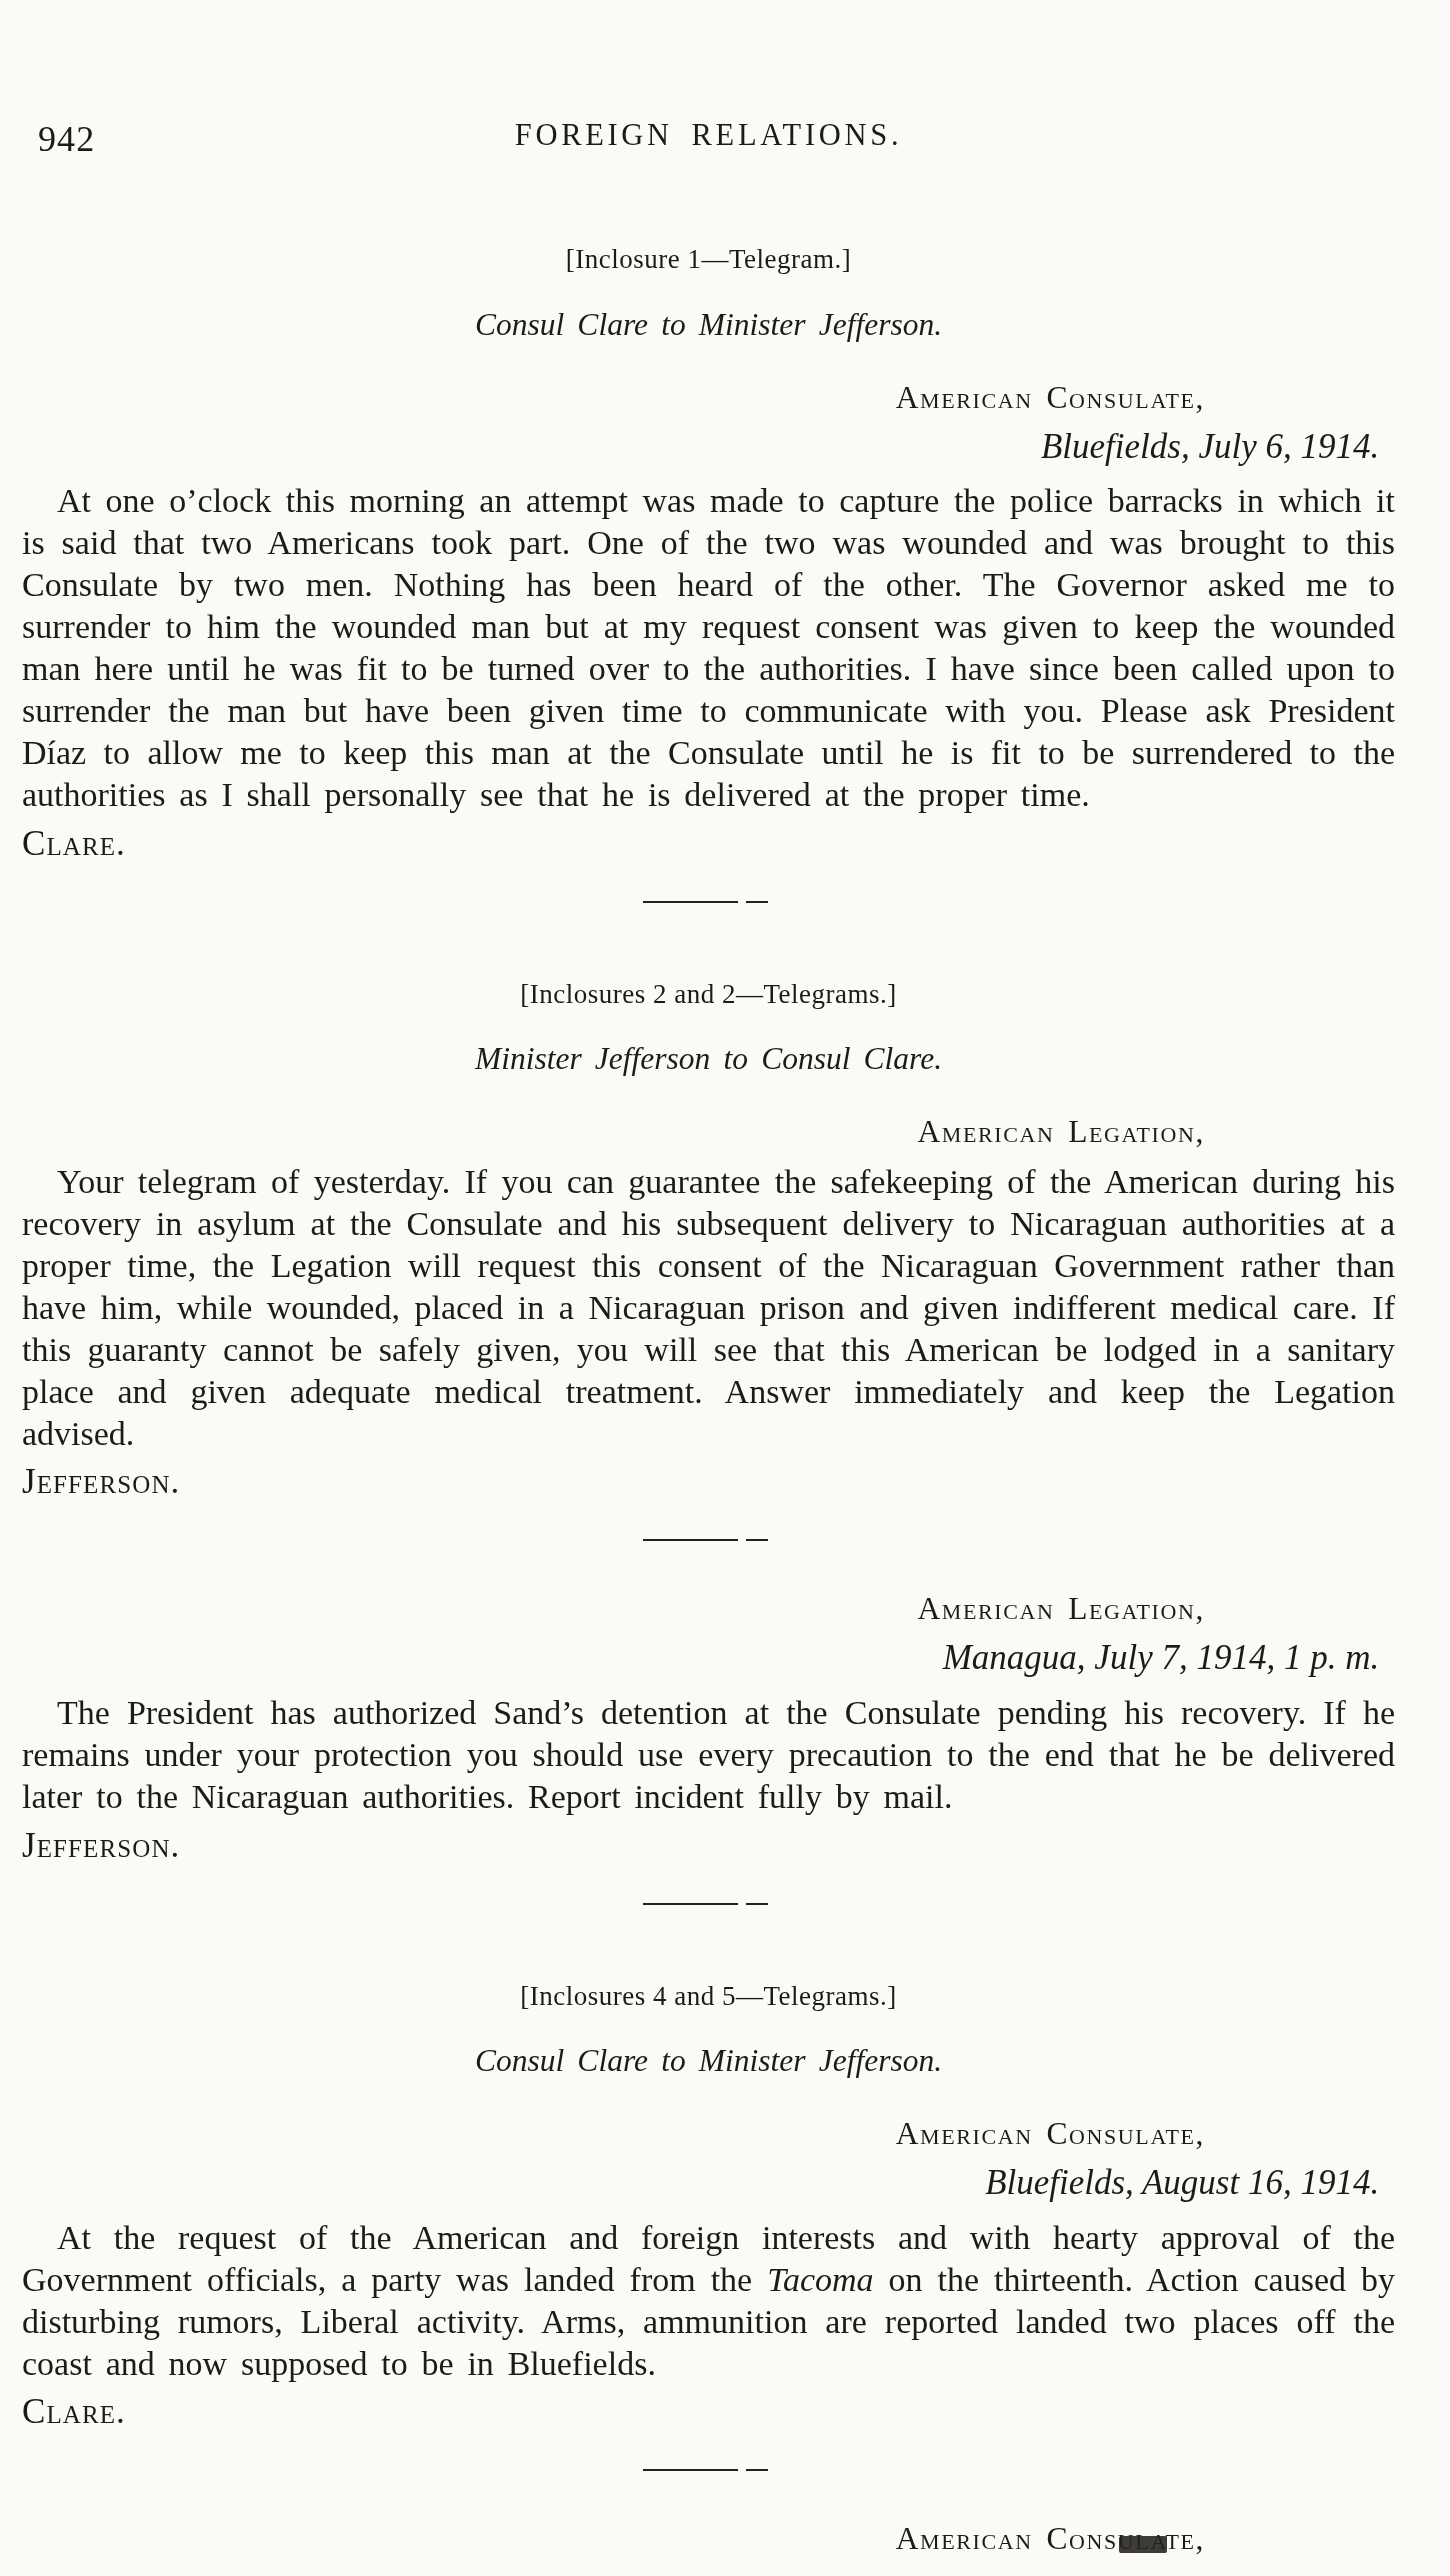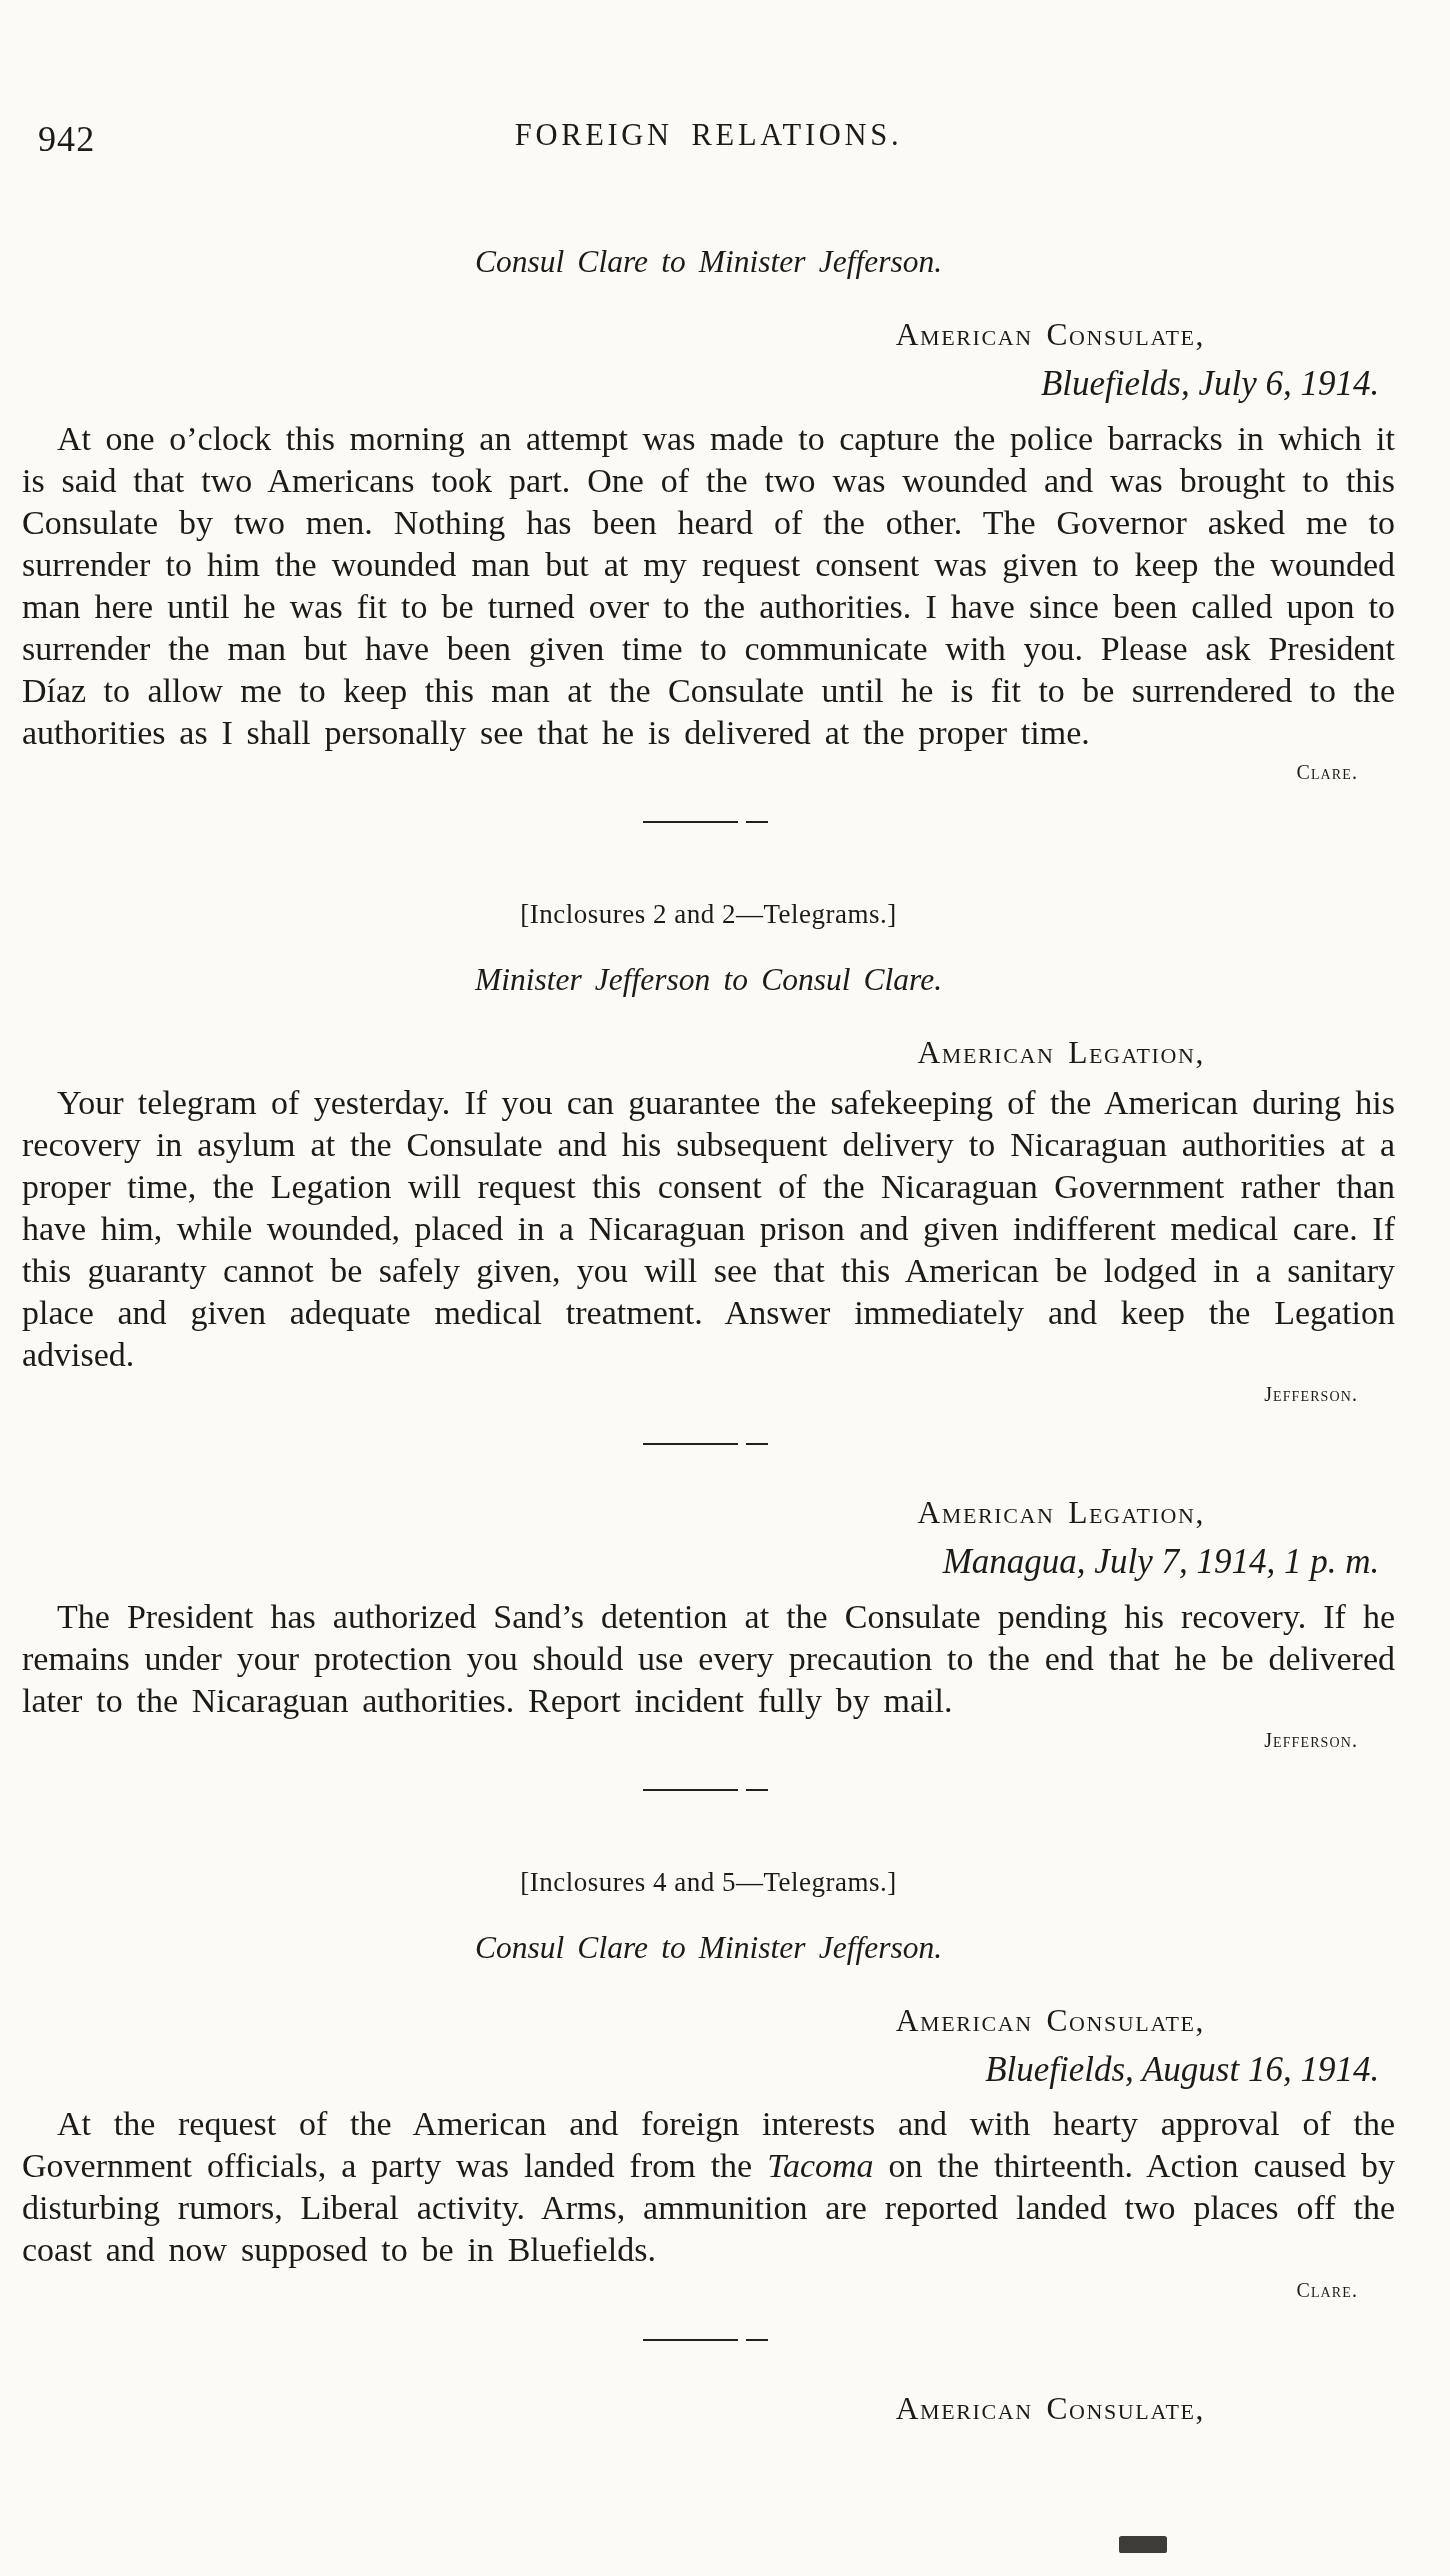--- a/index.html
+++ b/index.html
@@ -70,24 +70,24 @@
     margin: 0 0 7.4px 0;
     font-size: 34px;
     line-height: 42px;
     text-align: justify;
     text-indent: 35px;
     word-spacing: 5.3px;
   }
   .body-par .ship { font-style: italic; }
   .signature {
     margin: 3.2px 0 0 0;
-    text-align: right;
+    text-align: left;
     padding-right: 37px;
     font-variant: small-caps;
-    font-size: 20px;
+    font-size: 35px;
     letter-spacing: 1.1px;
     font-family: Liberation Serif, serif;
   }
   .divider {
     width: 131px;
     margin: 37px auto 37px auto;
     display: flex;
     align-items: center;
     gap: 8.4px;
   }
@@ -109,20 +109,21 @@
 <body>
 
 <div class="page">
 
   <header class="page-header">
     <span class="page-number">942</span>
     <h1 class="running-head">FOREIGN RELATIONS.</h1>
   </header>
 
   <section class="telegram">
+    <p class="inclosure">[Inclosure 1—Telegram.]</p>
     <p class="telegram-title">Consul Clare to Minister Jefferson.</p>
     <p class="office">American Consulate,</p>
     <p class="dateline">Bluefields, July 6, 1914.</p>
     <p class="body-par">At one o’clock this morning an attempt was made to capture the police barracks in which it is said that two Americans took part.  One of the two was wounded and was brought to this Consulate by two men.  Nothing has been heard of the other.  The Governor asked me to surrender to him the wounded man but at my request consent was given to keep the wounded man here until he was fit to be turned over to the authorities.  I have since been called upon to surrender the man but have been given time to communicate with you.  Please ask President Díaz to allow me to keep this man at the Consulate until he is fit to be surrendered to the authorities as I shall personally see that he is delivered at the proper time.</p>
     <p class="signature">Clare.</p>
   </section>
 
   <div class="divider">
     <span class="seg-long"></span>
     <span class="seg-short"></span>

